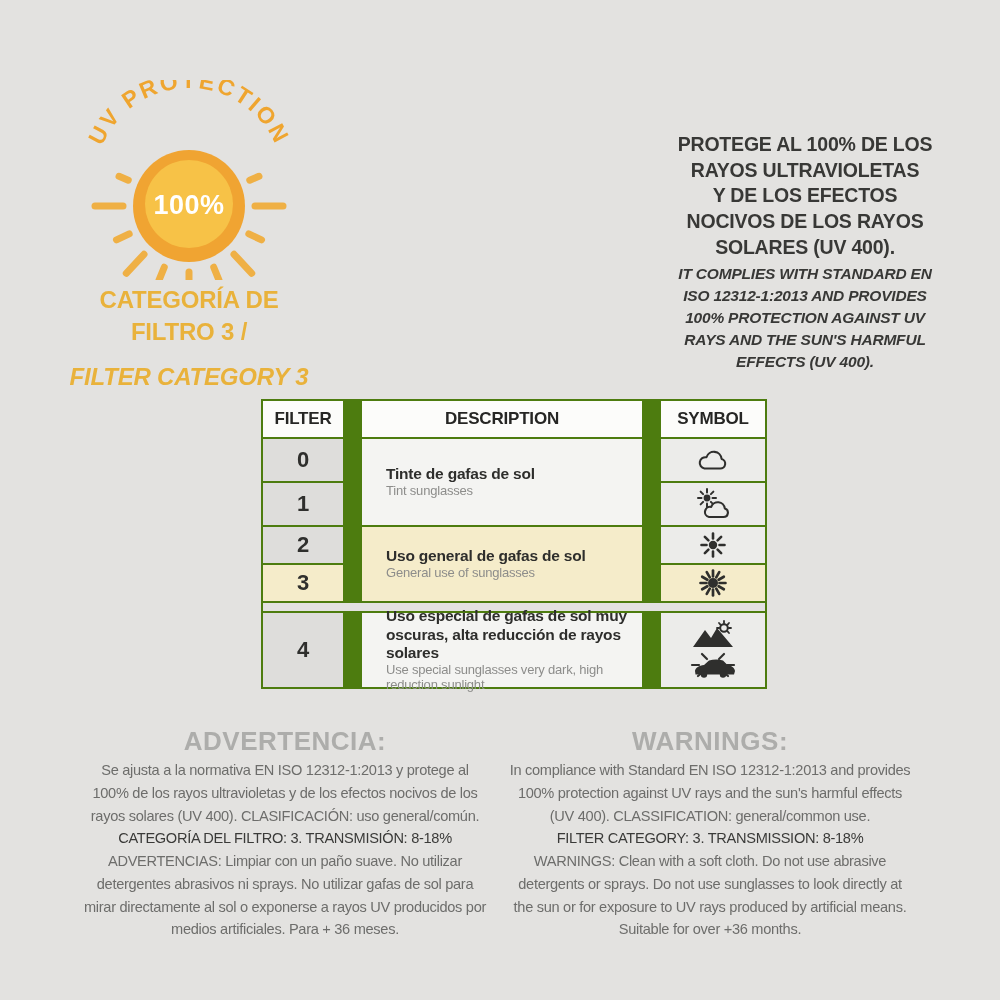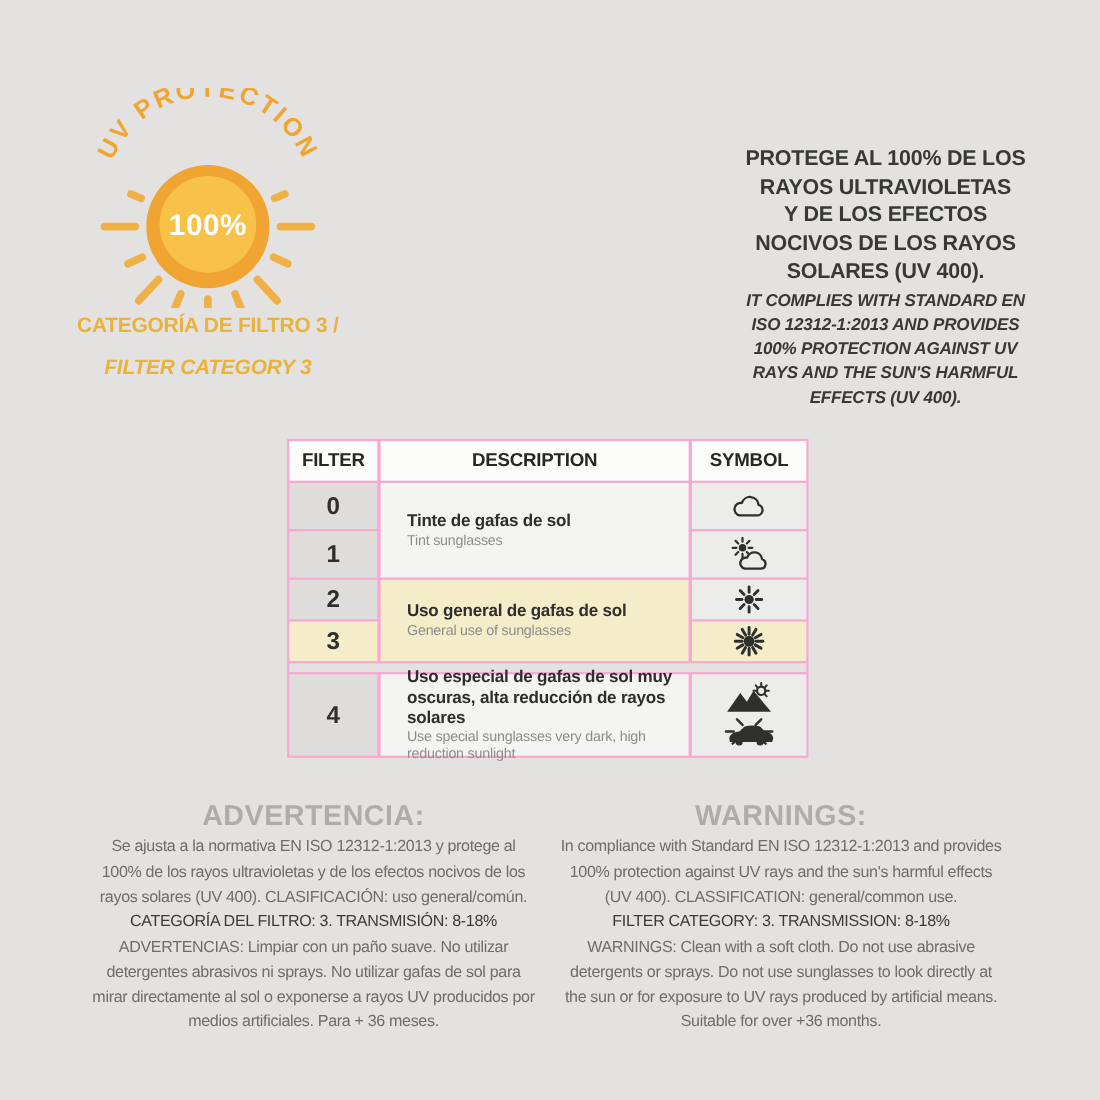--- a/index.html
+++ b/index.html
@@ -8,41 +8,41 @@
     position:relative; width:1000px; height:1000px; margin:0 auto;
     background:#e3e2e0;
     font-family:"Liberation Sans", sans-serif;
     color:#3a3a38; overflow:hidden;
   }
   .pre { white-space:pre-line;text-align:center; }
 
   
   .badge { position:absolute; text-align:center; }
   #uv-badge { left:58px; top:80px; width:262px; }
-  #uv-badge .caption { margin-top:4px; font-weight:bold; font-size:19px; line-height:1.35;
+  #uv-badge .caption { margin-top:4px; font-weight:bold; font-size:24px; line-height:1.35;
     color:#e9b23b; letter-spacing:-0.2px; }
   #uv-badge .caption .it { font-style:italic;margin-top:12px; }
 
   #lab-badge { left:392px; top:88px; width:236px; }
   #lab-badge .caption { margin-top:12px; font-weight:bold; font-size:19px; line-height:1.32;
     color:#4cae68; letter-spacing:-0.2px; }
   #lab-badge .caption .it { font-style:italic; }
 
   #protect-block { position:absolute; left:652px; top:132px; width:306px; text-align:center; }
   #protect-block .es { font-weight:bold; font-size:19.5px; line-height:1.32; letter-spacing:-0.2px; color:#383836; }
   #protect-block .en { margin-top:2px; font-weight:bold; font-style:italic; font-size:15.5px;
     line-height:1.42; letter-spacing:-0.2px; color:#383836; }
 
   
   #ftable {
     position:absolute; left:261px; top:399px;
     display:grid;
     grid-template-columns:80px 280px 104px;
     grid-template-rows:36px 42px 42px 36px 36px 8px 74px;
-    gap:2px 3px; padding:2px; background:#f9a8d4;
+    gap:2px 19px; padding:2px; background:#4d7c0f;
   }
   .cell { display:flex; align-items:center; justify-content:center; }
   .th { background:#fcfcfa; font-weight:bold; font-size:17px; color:#262624; letter-spacing:-0.2px; }
   .fcell { background:#dedddb; font-weight:bold; font-size:22px; color:#2f2f2d; }
   .scell { background:#ececea; }
   .dcell { background:#f4f4f2; flex-direction:column; align-items:flex-start; justify-content:center;
     padding-left:24px; padding-right:10px; text-align:left; }
   .dcell .main { font-weight:bold; font-size:15.5px; color:#2e2e2c; line-height:1.18; letter-spacing:-0.2px; }
   .dcell .sub  { font-size:13px; color:#8d8d8b; line-height:1.18; letter-spacing:-0.2px; }
   .cream { background:#f5ecca !important; }

